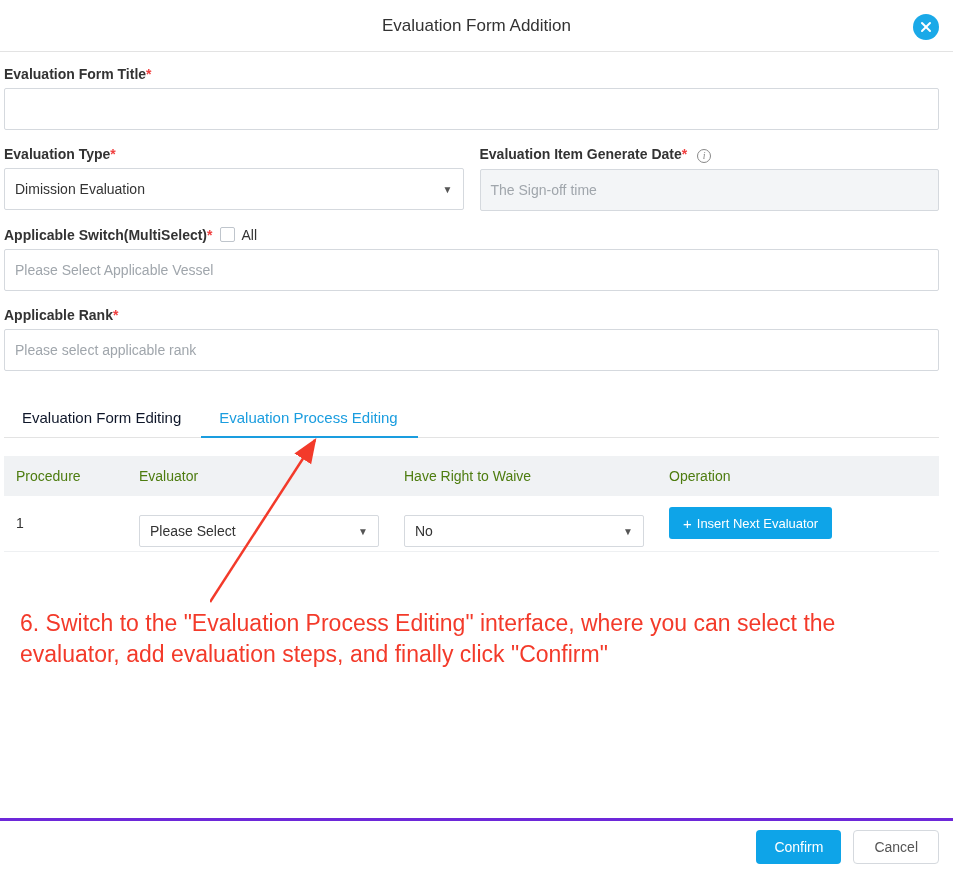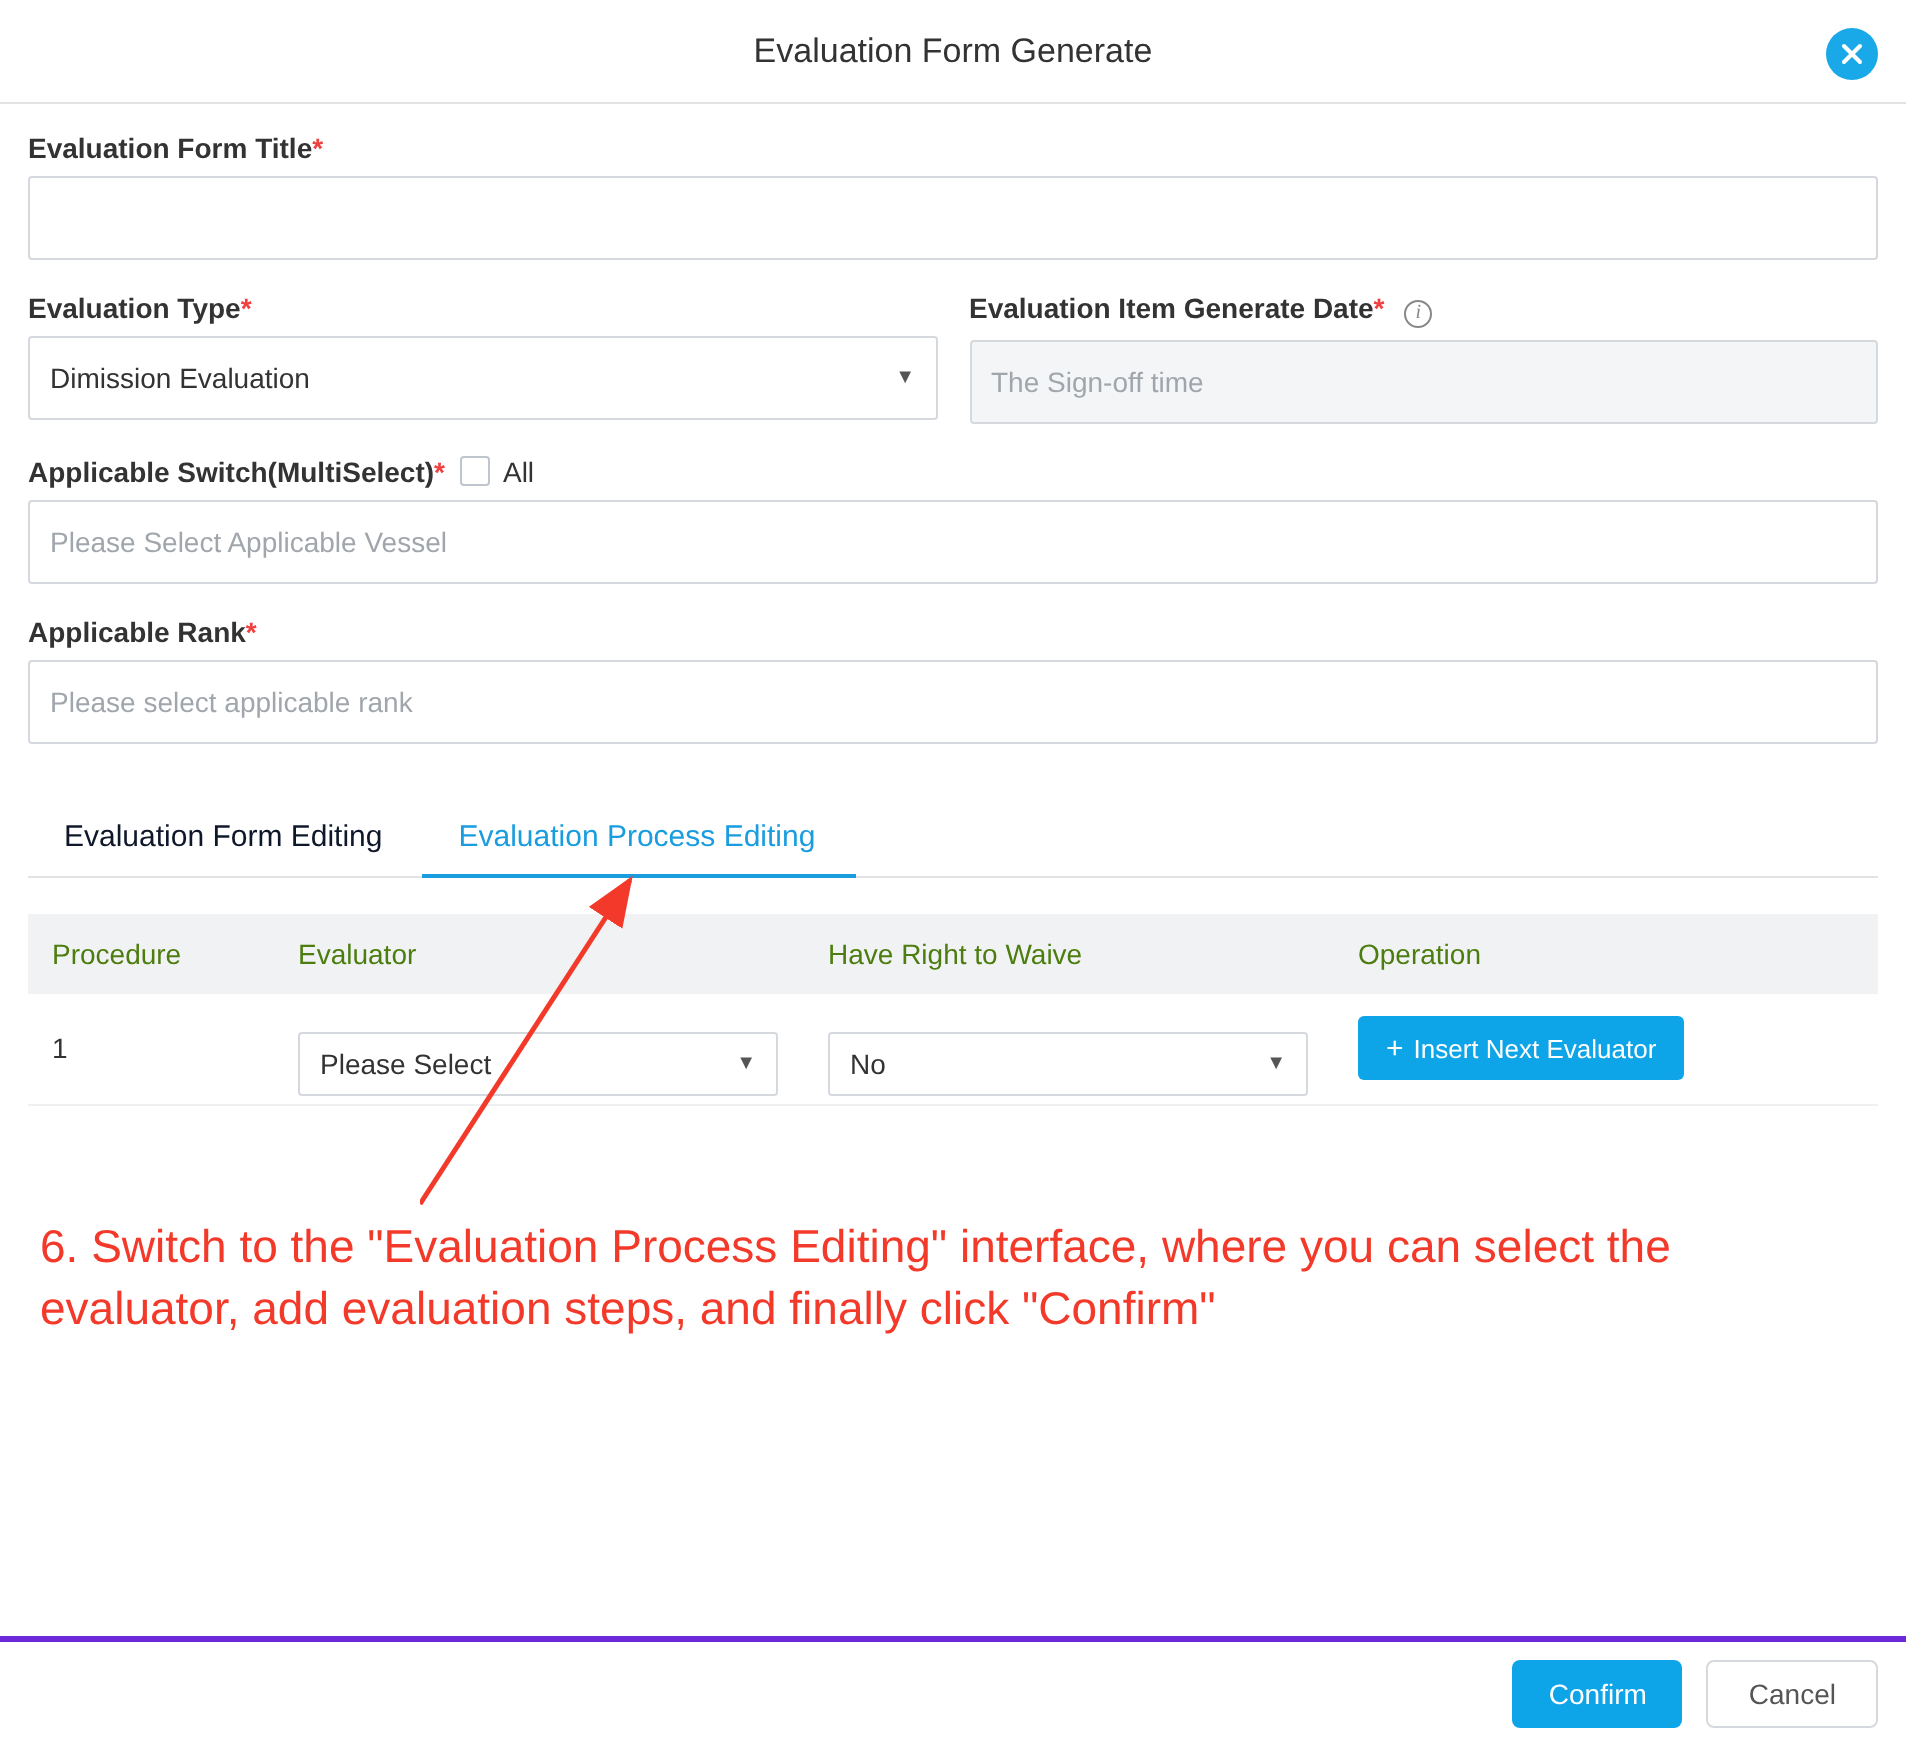--- a/index.html
+++ b/index.html
@@ -33,21 +33,21 @@
     height: 26px;
     border-radius: 50%;
     background: #1aa9e8;
     display: flex;
     align-items: center;
     justify-content: center;
     cursor: pointer;
   }
   .close-btn svg { width: 14px; height: 14px; }
 
-  .form-area { padding: 14px 14px 0 14px; }
+  .form-area { padding: 14px 14px 0 4px; }
   .field { margin-bottom: 16px; }
   .label {
     font-weight: 700;
     font-size: 14px;
     color: #333;
     margin-bottom: 6px;
   }
   .req { color: #f04040; }
   .row2 { display: flex; gap: 16px; }
   .row2 > .field { flex: 1; }
@@ -244,21 +244,21 @@
     height: 34px;
     padding: 0 20px;
     font-size: 14px;
     cursor: pointer;
   }
 </style>
 </head>
 <body>
 
 <div class="header">
-  <div class="header-title">Evaluation Form Generate</div>
+  <div class="header-title">Evaluation Form Addition</div>
   <div class="close-btn">
     <svg viewBox="0 0 14 14">
       <line x1="3" y1="3" x2="11" y2="11" stroke="#fff" stroke-width="2" stroke-linecap="round"></line>
       <line x1="11" y1="3" x2="3" y2="11" stroke="#fff" stroke-width="2" stroke-linecap="round"></line>
     </svg>
   </div>
 </div>
 
 <div class="form-area">
 

